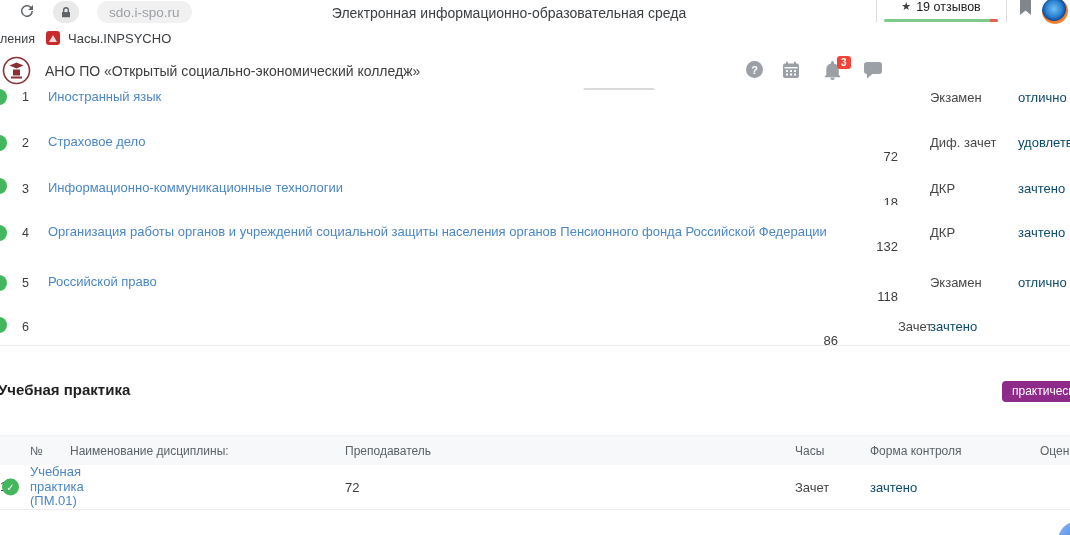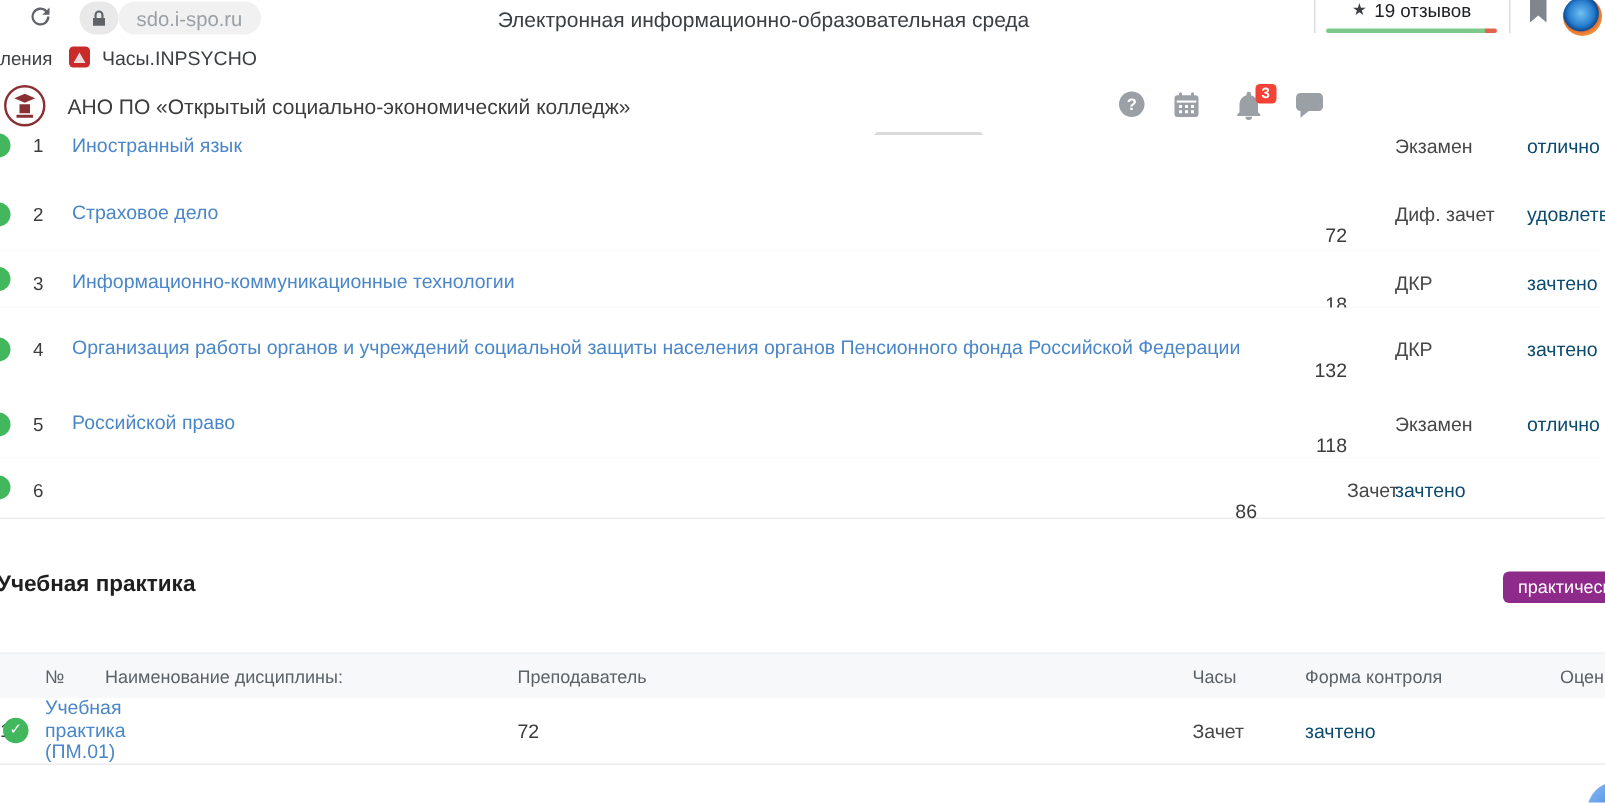--- a/index.html
+++ b/index.html
@@ -6,21 +6,21 @@
   body{
     width:1070px;height:535px;overflow:hidden;background:#fff;
     font-family:"Liberation Sans","DejaVu Sans",sans-serif;
     -webkit-font-smoothing:antialiased;position:relative;
   }
   .abs{position:absolute;}
 
   
   .chrome{position:absolute;top:0;left:0;width:1070px;height:27px;background:#fff;}
   .refresh{left:18px;top:2px;width:20px;height:20px;cursor:pointer;}
-  .urlpill{left:53px;top:1px;height:22px;display:flex;align-items:center;gap:0;}
+  .urlpill{left:53px;top:1px;height:22px;display:flex;align-items:center;gap:18px;}
   .lockchip{background:#e9e9e9;border-radius:11px;height:22px;width:26px;display:flex;align-items:center;justify-content:center;}
   .domainchip{background:#f1f1f1;border-radius:11px;height:22px;display:flex;align-items:center;padding:0 12px;color:#9aa0a6;font-size:13.5px;}
   .pagetitle{left:0;top:5px;width:1018px;text-align:center;font-size:14px;color:#3c4043;}
   .vdiv{width:1px;height:22px;background:#dadce0;top:0;}
   .reviews{left:884px;top:-2px;width:114px;cursor:pointer;}
   .reviews .rline{display:flex;align-items:center;justify-content:center;gap:5px;color:#202124;font-size:12.5px;height:17px;}
   .reviews .star{font-size:11px;color:#3c4043;}
   .rbar{margin-top:4px;height:3px;border-radius:2px;background:linear-gradient(to right,#7dc989 0 93%,#e0634e 93%);}
   .bmark{left:1019px;top:-3px;}
   .avatar{left:1042px;top:-2px;width:26px;height:26px;border-radius:50%;

